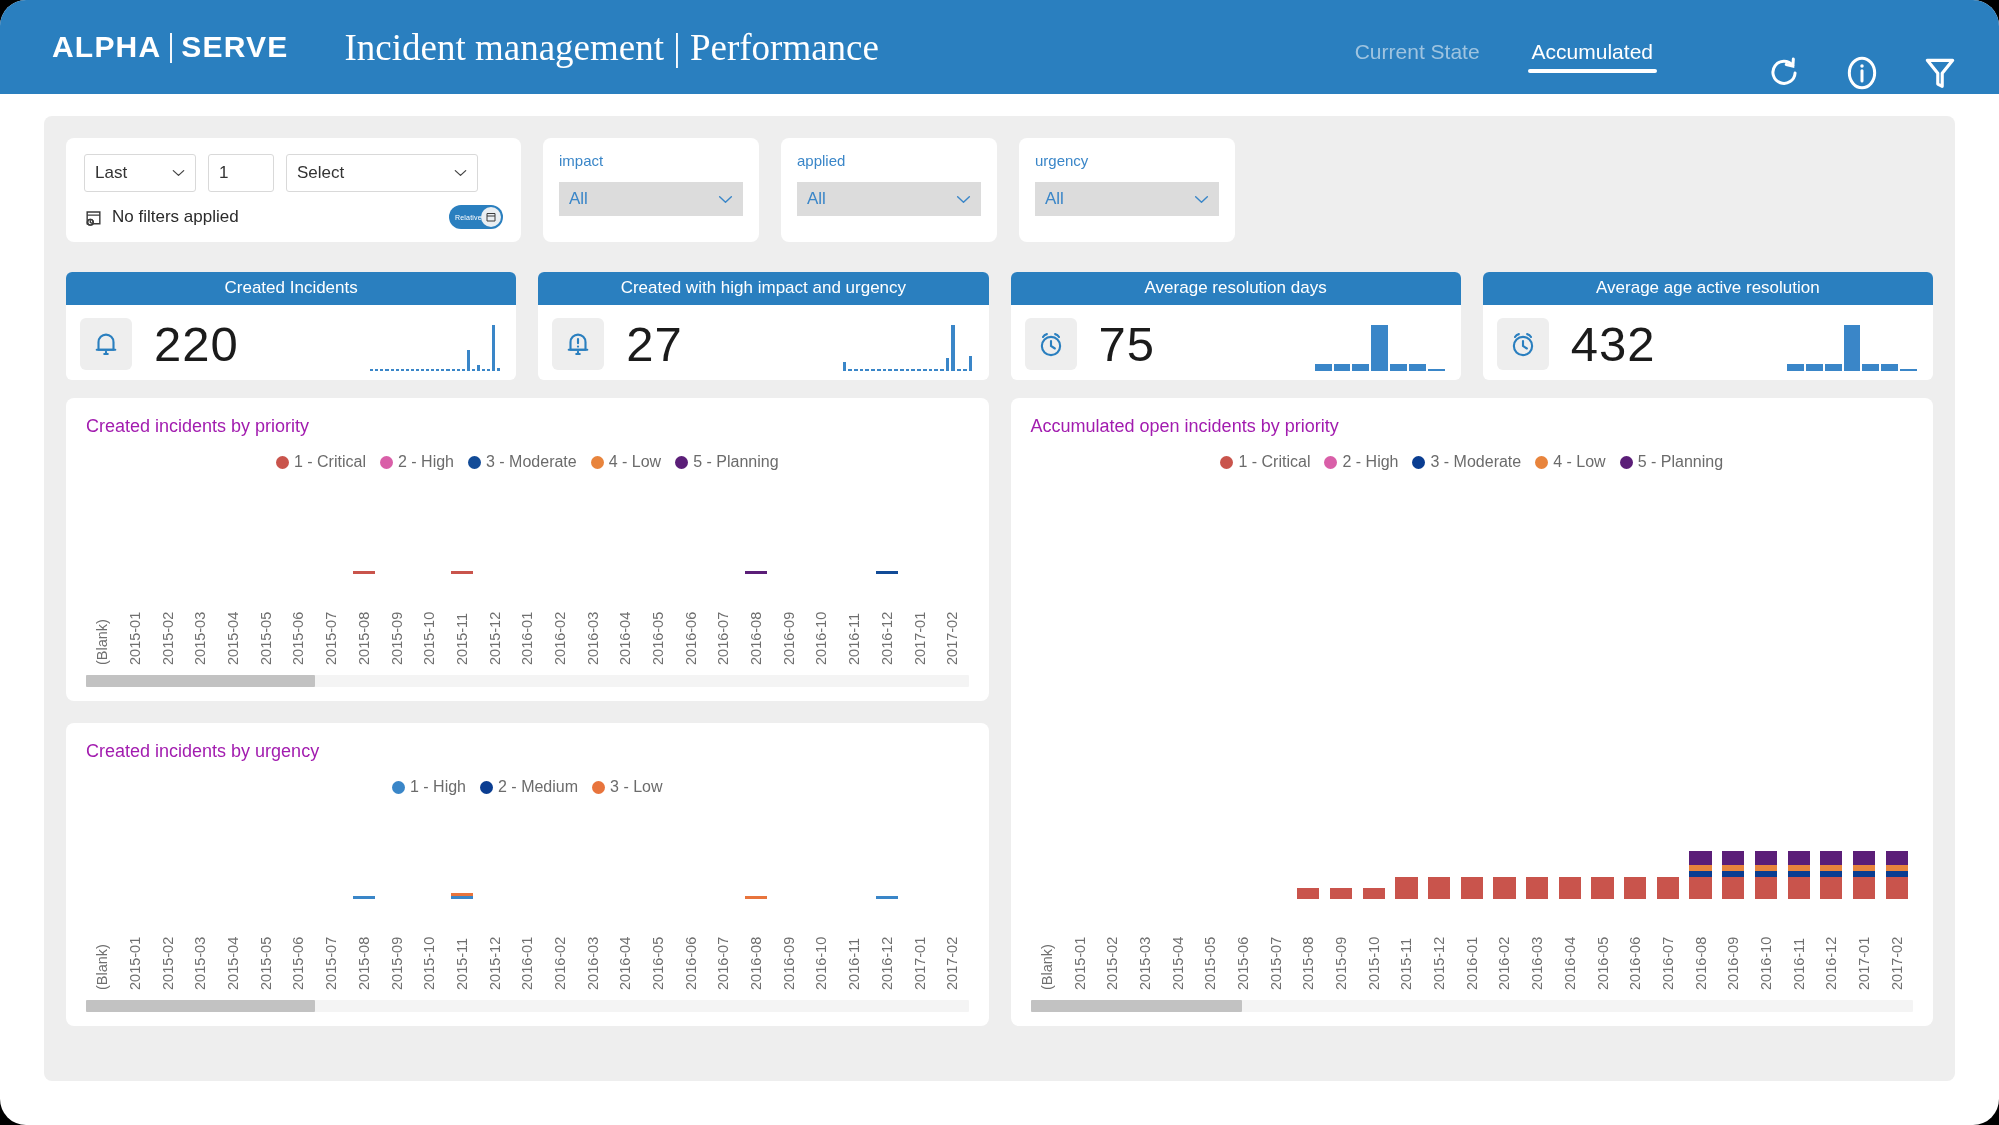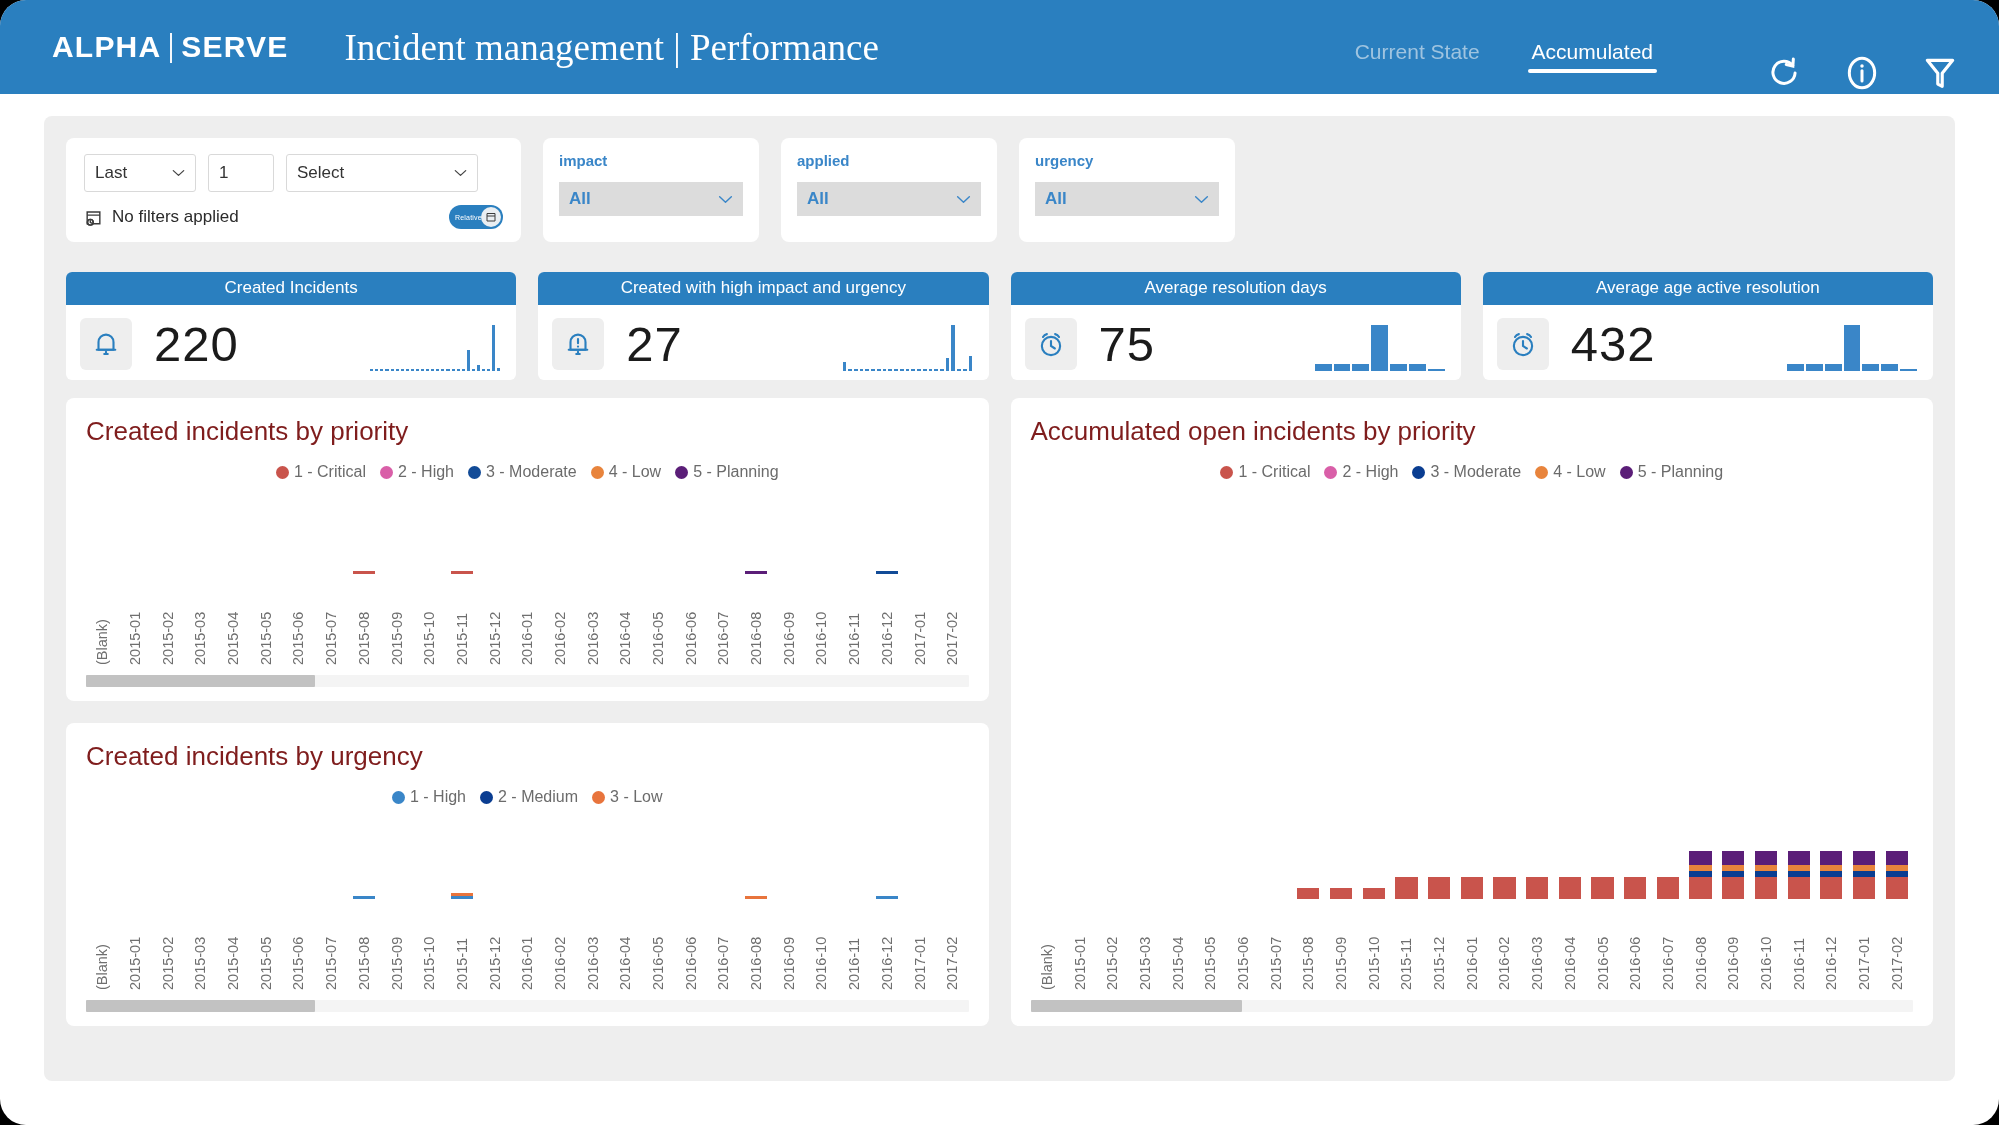--- a/index.html
+++ b/index.html
@@ -124,21 +124,20 @@
     width: 20px; height: 20px; border-radius: 50%;
     background: #e9eef2;
     display:flex;align-items:center;justify-content:center;
     color:#3b3b3b;
   }
   .toggle-knob svg { width: 12px; height: 12px; display:block; }
 
   .filter-slicer {
     width: 216px; height: 104px;
     padding: 14px 16px 0 16px;
-    font-weight: bold;
   }
   .slicer-label { font-size: 15px; color: #3a86c8; margin-bottom: 13px; }
   .slicer-box {
     height: 34px; background: #dcdcdc;
     display: flex; align-items: center; padding: 0 10px;
     font-size: 17px; color: #3a86c8; cursor: pointer;
     justify-content: space-between;
   }
   .slicer-box .chev { color: #3a86c8; width: 15px; height: 9px; }
 
@@ -183,21 +182,21 @@
   .col-right { width: 50%; display: flex; flex-direction: column; }
   .chart-card {
     background: #fff; border-radius: 8px;
     padding: 18px 20px 14px 20px;
     display: flex; flex-direction: column;
     position: relative;
   }
   .chart-card.h1 { height: 303px; }
   .chart-card.h2 { height: 303px; }
   .chart-card.full { height: 628px; }
-  .chart-title { font-size: 26px; color: #7f1d1d; }
+  .chart-title { font-size: 18px; color: #a21caf; }
   .legend {
     display: flex; justify-content: center; gap: 14px;
     margin-top: 16px; flex-wrap: wrap;
   }
   .legend-item {
     display: flex; align-items: center; gap: 5px;
     font-size: 16px; color: #6b6b6b; white-space: nowrap;
   }
   .legend-dot { width: 13px; height: 13px; border-radius: 50%; flex:0 0 auto; }
 

